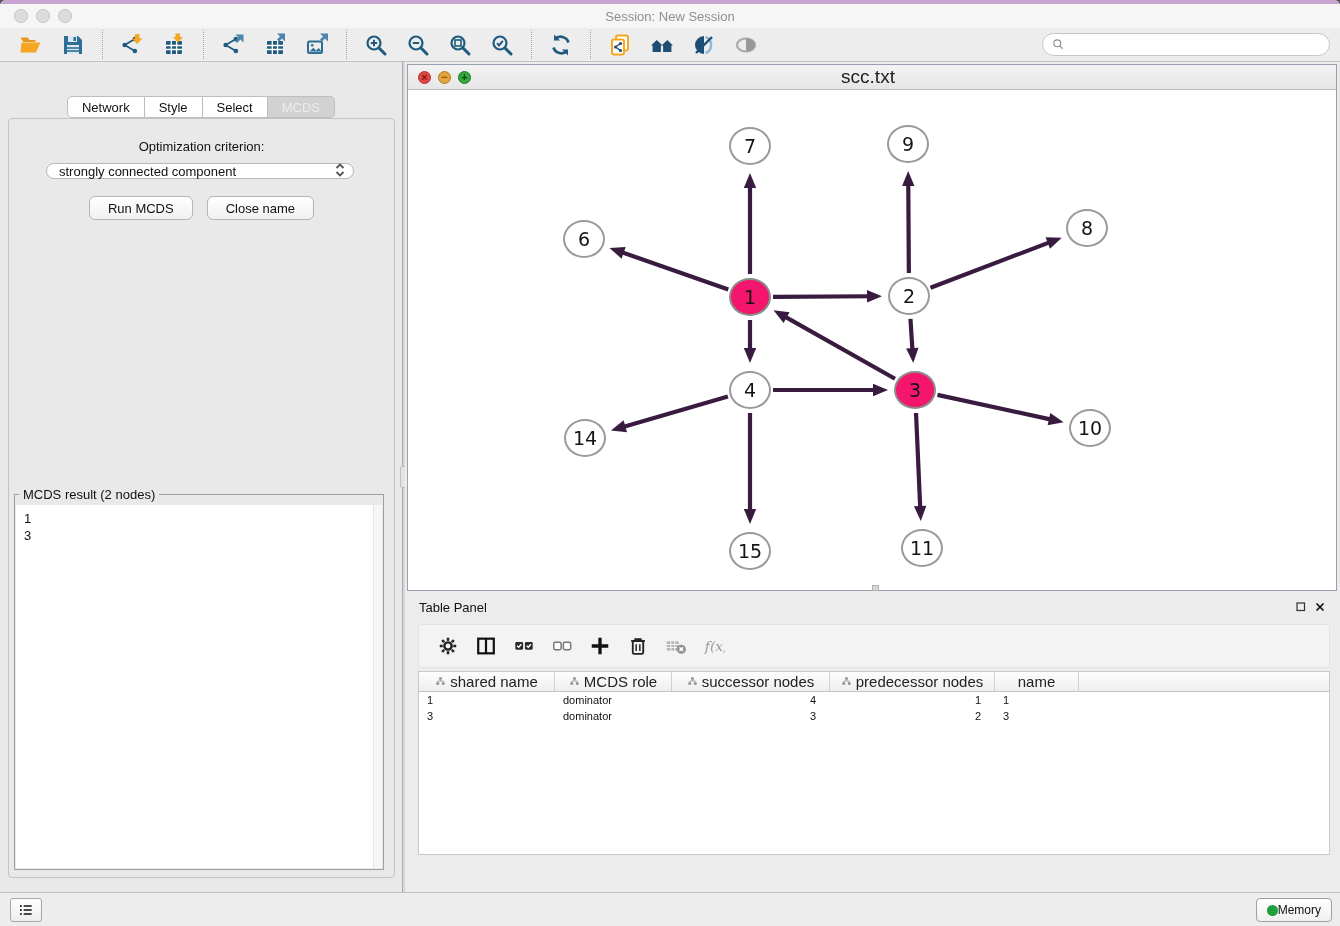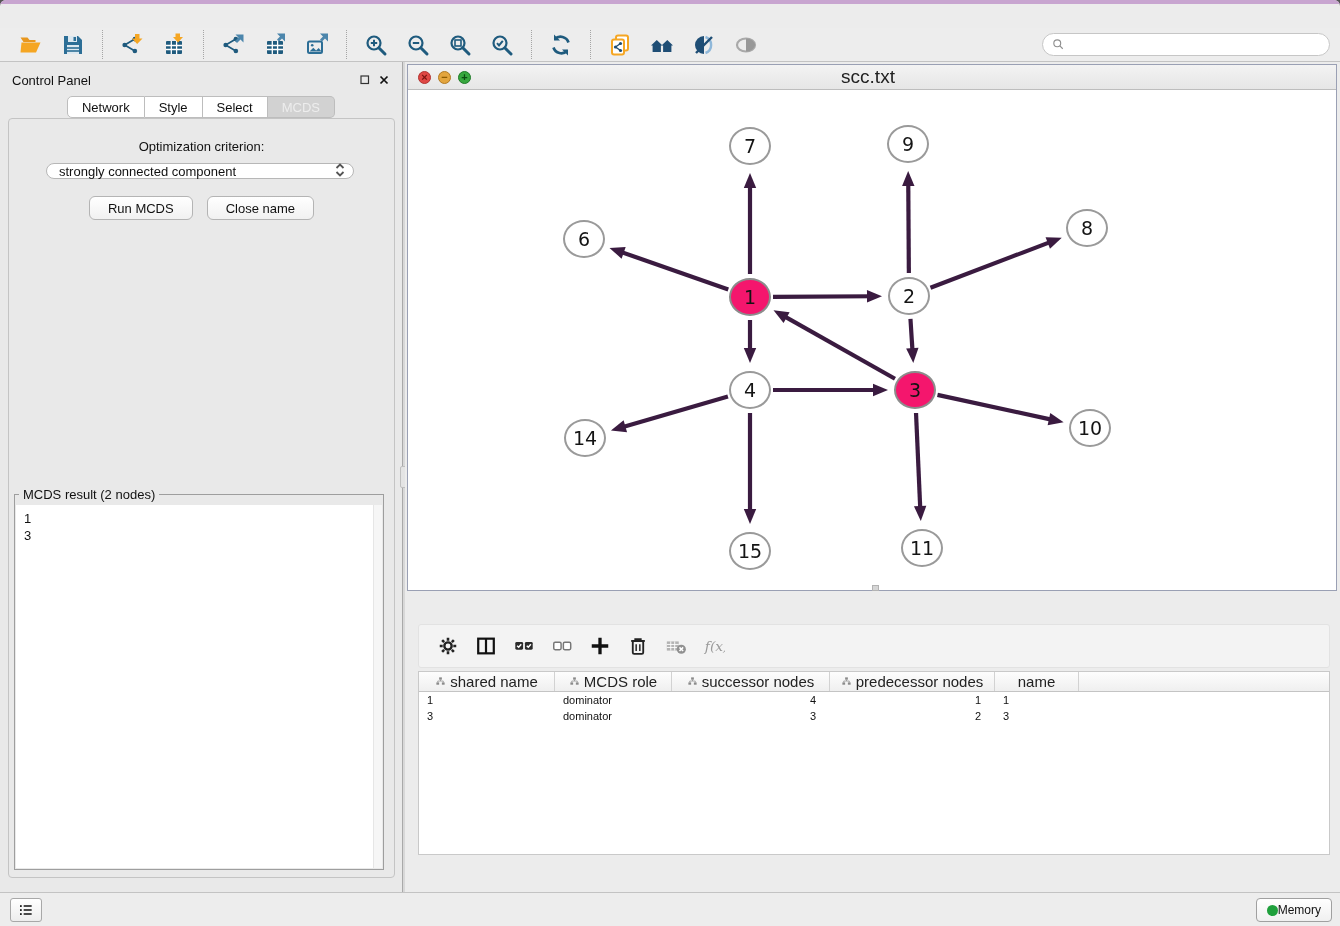--- a/index.html
+++ b/index.html
@@ -89,20 +89,28 @@
   .sb-left svg { width:16px; height:16px; }
   .sb-memory { position:absolute; right:8px; top:5px; height:24px; padding:0 10px; background:linear-gradient(#FFF,#F0F0F0); border:1px solid #A0A0A0; border-radius:4px; display:flex; align-items:center; font-size:12px; color:#111; font-family:inherit; }
   .mem-dot { width:11px; height:11px; border-radius:50%; background:#1FA03C; }
 </style>
 </head>
 <body>
 
 <div class="app">
   <div class="accent-strip"></div>
 
+  <div class="titlebar">
+    <div class="traffic">
+      <span class="tl gray"></span>
+      <span class="tl gray"></span>
+      <span class="tl gray"></span>
+    </div>
+    <div class="win-title">Session: New Session</div>
+  </div>
 
   <div class="toolbar">
     <div class="tb-groups" id="main-toolbar-groups">
         <span class="tb-icon">
           <svg viewBox="0 0 24 24">
             <path fill="#E8971E" d="M1.5 4.5h7l2 2.5h6v2h-12z"></path>
             <path fill="#F5A623" d="M2.5 9.5h19L17 19.5H1.5z"></path>
           </svg>
         </span>
         <span class="tb-icon">
@@ -247,31 +255,20 @@
           <circle cx="10" cy="10" r="5.5" fill="none" stroke="#8E8E8E" stroke-width="1.8"></circle>
           <path d="M14.2 14.2l4.6 4.6" stroke="#8E8E8E" stroke-width="1.8"></path>
         </svg>
       <input placeholder="" style="">
     </div>
   </div>
 
   <div class="main">
 
     <div class="control-panel">
-      <div class="cp-header">
-        <span>Control Panel</span>
-        <span class="panel-btns">
-          <svg viewBox="0 0 24 24">
-              <rect x="4" y="4" width="15" height="15" fill="none" stroke="#333" stroke-width="2.4"></rect>
-            </svg>
-          <svg viewBox="0 0 24 24">
-              <path d="M5 5l14 14M19 5L5 19" stroke="#111" stroke-width="3.4"></path>
-            </svg>
-        </span>
-      </div>
       <div class="cp-tabs tabs-row" id="cp-tabs">
           <div class="tab">Network</div>
           <div class="tab">Style</div>
           <div class="tab">Select</div>
           <div class="tab selected">MCDS</div>
         </div>
       <div class="cp-content">
         <div class="opt-label">Optimization criterion:</div>
         <div class="dropdown">
           <span>strongly connected component</span>
@@ -377,20 +374,31 @@
             <div class="node dominator" style="left: 486px; top: 281px;">3</div>
             <div class="node" style="left: 156px; top: 329px;">14</div>
             <div class="node" style="left: 661px; top: 319px;">10</div>
             <div class="node" style="left: 321px; top: 442px;">15</div>
             <div class="node" style="left: 493px; top: 439px;">11</div>
           </div>
         <div class="h-grip"></div>
       </div>
 
       <div class="table-frame">
+        <div class="tf-header">
+          <span>Table Panel</span>
+          <span class="panel-btns">
+            <svg viewBox="0 0 24 24">
+                <rect x="4" y="4" width="15" height="15" fill="none" stroke="#333" stroke-width="2.4"></rect>
+              </svg>
+            <svg viewBox="0 0 24 24">
+                <path d="M5 5l14 14M19 5L5 19" stroke="#111" stroke-width="3.4"></path>
+              </svg>
+          </span>
+        </div>
         <div class="tf-toolbar" id="table-toolbar">
             <span class="tt-icon">
               <svg viewBox="0 0 24 24">
                 <circle cx="12" cy="12" r="4" fill="none" stroke="#222" stroke-width="2.6"></circle>
                 <g stroke="#222" stroke-width="2.8">
                   <path d="M12 3v3.2M12 17.8V21M3 12h3.2M17.8 12H21M5.6 5.6l2.2 2.2M16.2 16.2l2.2 2.2M18.4 5.6l-2.2 2.2M7.8 16.2l-2.2 2.2"></path>
                 </g>
               </svg>
             </span>
             <span class="tt-icon">

